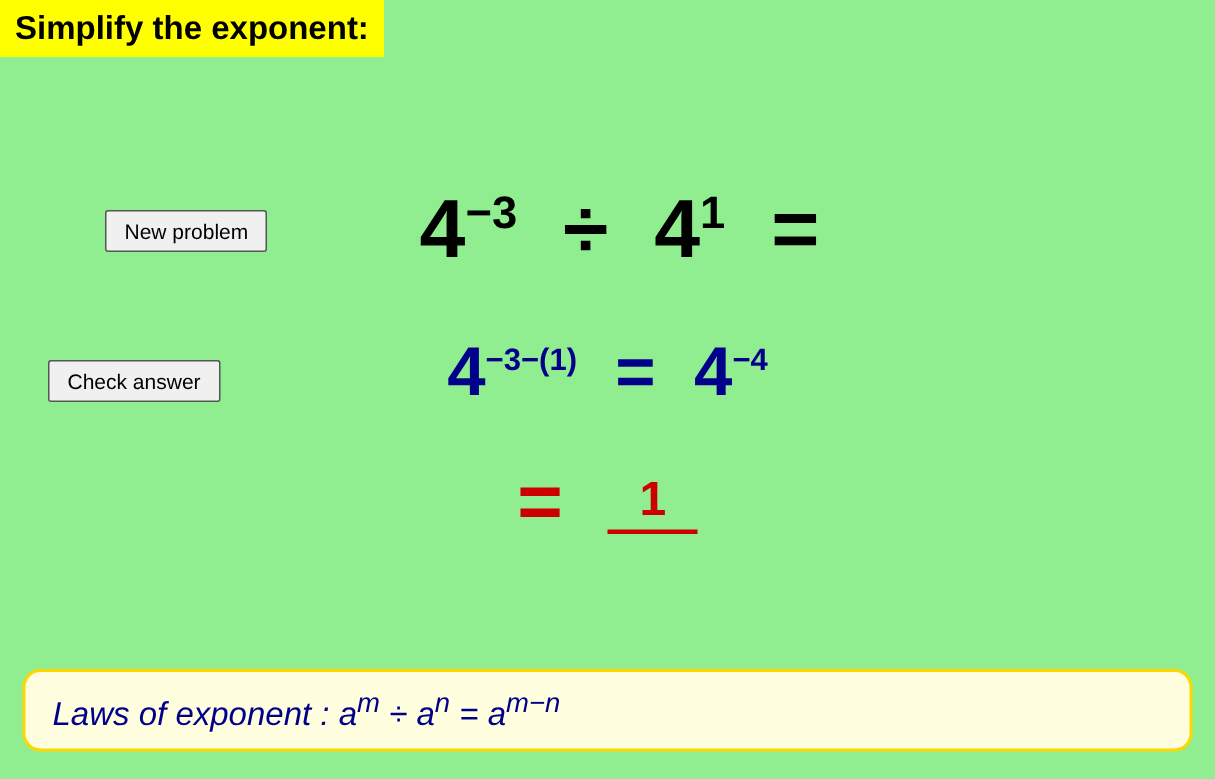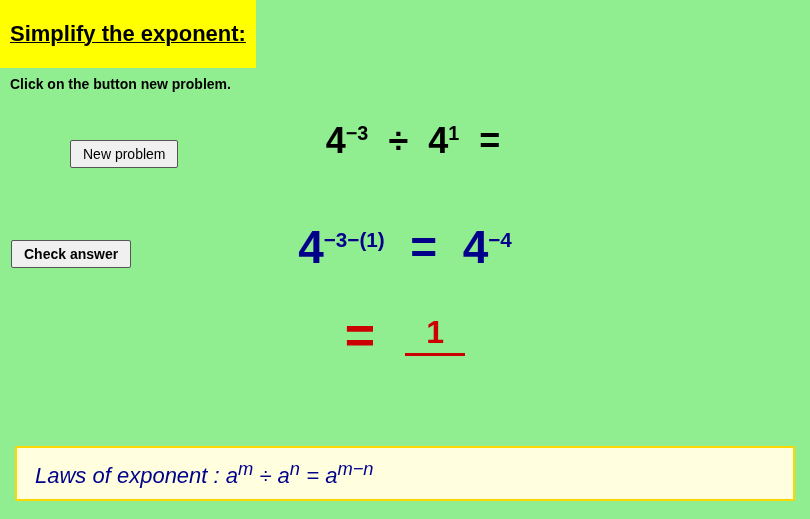--- a/index.html
+++ b/index.html
@@ -8,23 +8,22 @@
       background-color: #90EE90;
       font-family: Arial, sans-serif;
       width: 810px;
       height: 519px;
       overflow: hidden;
       position: relative;
     }
 
     #title-bar {
       background-color: #FFFF00;
-      padding: 21px 10px;
+      padding: 6px 10px;
       display: inline-block;
-      text-decoration: underline;
     }
 
     #title-text {
       font-size: 22px;
       font-weight: bold;
       color: #000;
     }
 
     #instructions {
       padding: 8px 10px 0 10px;
@@ -49,31 +48,30 @@
     #new-problem-btn {
       position: absolute;
       top: 140px;
       left: 22px;
       margin-left: 48px;
     }
 
     #check-answer-btn {
       position: absolute;
       top: 240px;
-      left: 11px;
-      font-weight: bold;
+      left: 32px;
     }
 
     #main-equation {
       position: absolute;
       top: 120px;
       left: 16px;
       right: 0;
       text-align: center;
-      font-size: 36px;
+      font-size: 55px;
       font-weight: bold;
       color: #000;
     }
 
     sup.exp {
       font-size: 0.55em;
       vertical-align: super;
     }
 
     #step-equation {
@@ -129,42 +127,41 @@
     }
 
     #law-box {
       position: absolute;
       bottom: 18px;
       left: 15px;
       right: 15px;
       border: 2px solid #FFD700;
       background: #FFFFE0;
       padding: 10px 18px;
-      border-radius: 2px;
+      border-radius: 12px;
     }
 
     #law-text {
       font-size: 22px;
       font-style: italic;
       color: #00008B;
     }
   </style>
 </head>
 <body>
 
 
 
 
 <div id="title-bar">
   <span id="title-text">Simplify the exponent:</span>
 </div>
 
 
 <div id="instructions">
-  <span id="instr1">Click on the button new problem.</span>
 </div>
 
 
 <button class="btn" id="new-problem-btn">New problem</button>
 
 
 <button class="btn" id="check-answer-btn">Check answer</button>
 
 
 <div id="main-equation">

